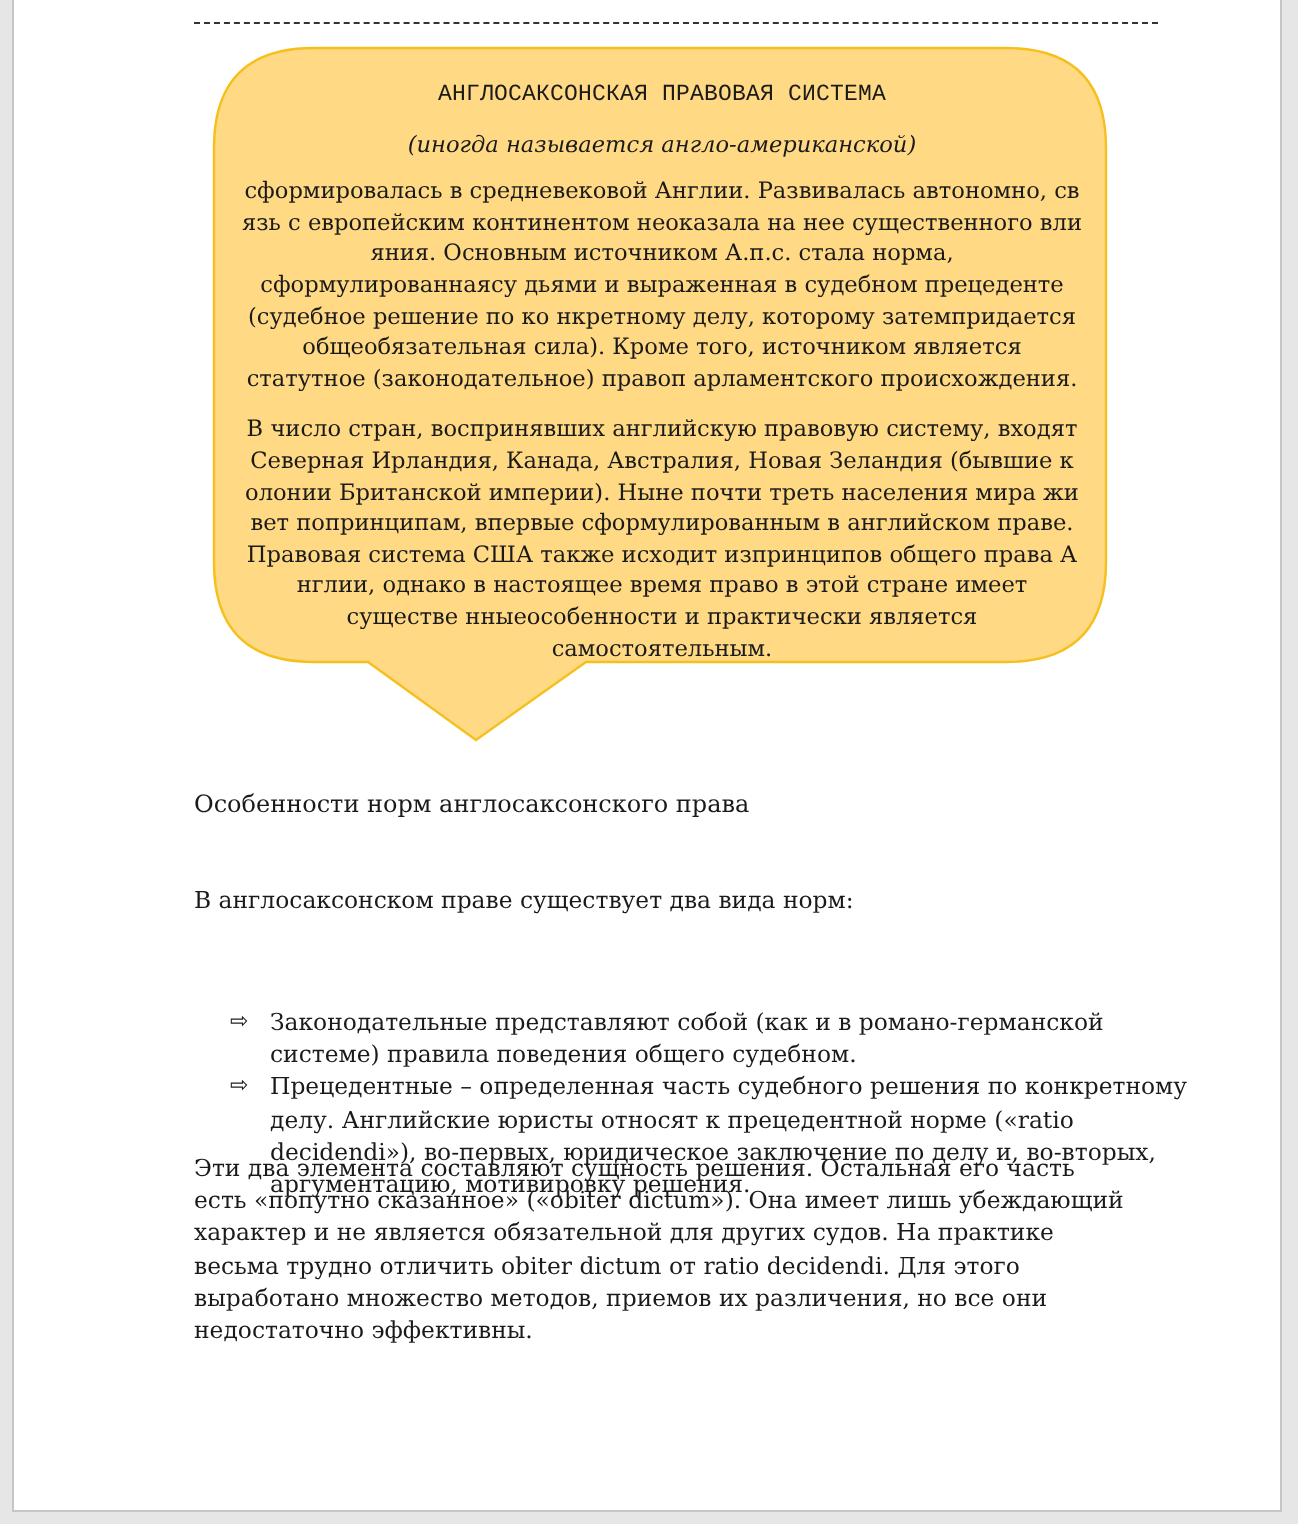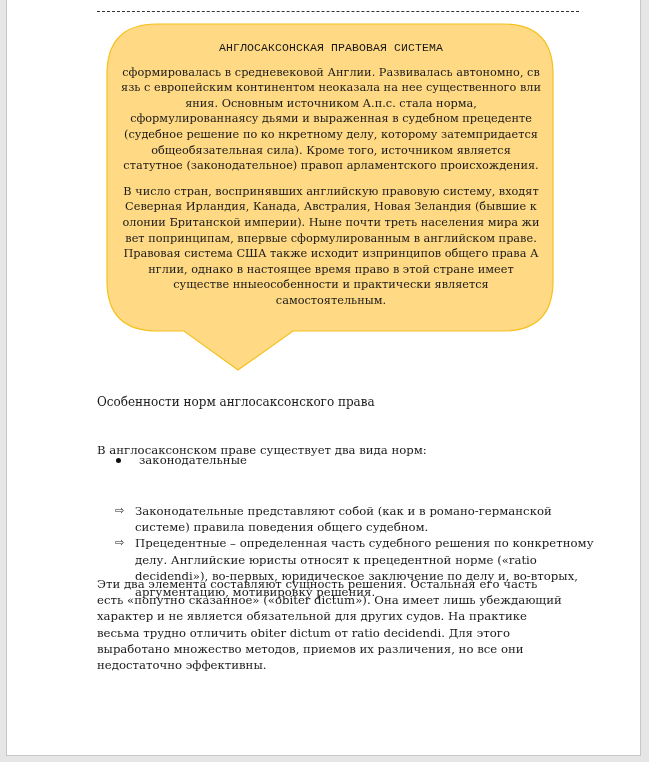--- a/index.html
+++ b/index.html
@@ -56,33 +56,30 @@
 <div class="page"></div>
 
 <div class="dash-line"></div>
 
 <svg class="callout-svg" width="649" height="400">
   <path d="M157,24 H503 Q553,24 553,74 V281 Q553,331 503,331 H293 L238,370 L184,331 H157 Q107,331 107,281 V74 Q107,24 157,24 Z" fill="#FFD983" stroke="#F5C01E" stroke-width="1.2"></path>
 </svg>
 
 <div class="callout-text">
   <p class="callout-title">АНГЛОСАКСОНСКАЯ ПРАВОВАЯ СИСТЕМА</p>
+  <p class="callout-subtitle">(иногда называется англо-американской)</p>
   <p class="callout-para">сформировалась в средневековой Англии. Развивалась автономно, св язь с европейским континентом неоказала на нее существенного вли яния. Основным источником А.п.с. стала норма, сформулированнаясу дьями и выраженная в судебном прецеденте (судебное решение по ко нкретному делу, которому затемпридается общеобязательная сила). Кроме того, источником является статутное (законодательное) правоп арламентского происхождения.</p>
   <p class="callout-para">В число стран, воспринявших английскую правовую систему, входят Северная Ирландия, Канада, Австралия, Новая Зеландия (бывшие к олонии Британской империи). Ныне почти треть населения мира жи вет попринципам, впервые сформулированным в английском праве. Правовая система США также исходит изпринципов общего права А нглии, однако в настоящее время право в этой стране имеет существе нныеособенности и практически является самостоятельным.</p>
 </div>
 
 <h2 class="heading">Особенности норм англосаксонского права</h2>
 
 <p class="intro body-text">В англосаксонском праве существует два вида норм:</p>
 
 <ul class="bullets body-text">
-  <li>
-    <span class="dot"></span>
-    <span>законодательные</span>
-  </li>
 </ul>
 
 <ul class="arrows body-text">
   <li>
     <span class="arr">⇨</span>
     <span>Законодательные представляют собой (как и в романо-германской системе) правила поведения общего судебном.</span>
   </li>
   <li>
     <span class="arr">⇨</span>
     <span>Прецедентные – определенная часть судебного решения по конкретному делу. Английские юристы относят к прецедентной норме («ratio decidendi»), во-первых, юридическое заключение по делу и, во-вторых, аргументацию, мотивировку решения.</span>

